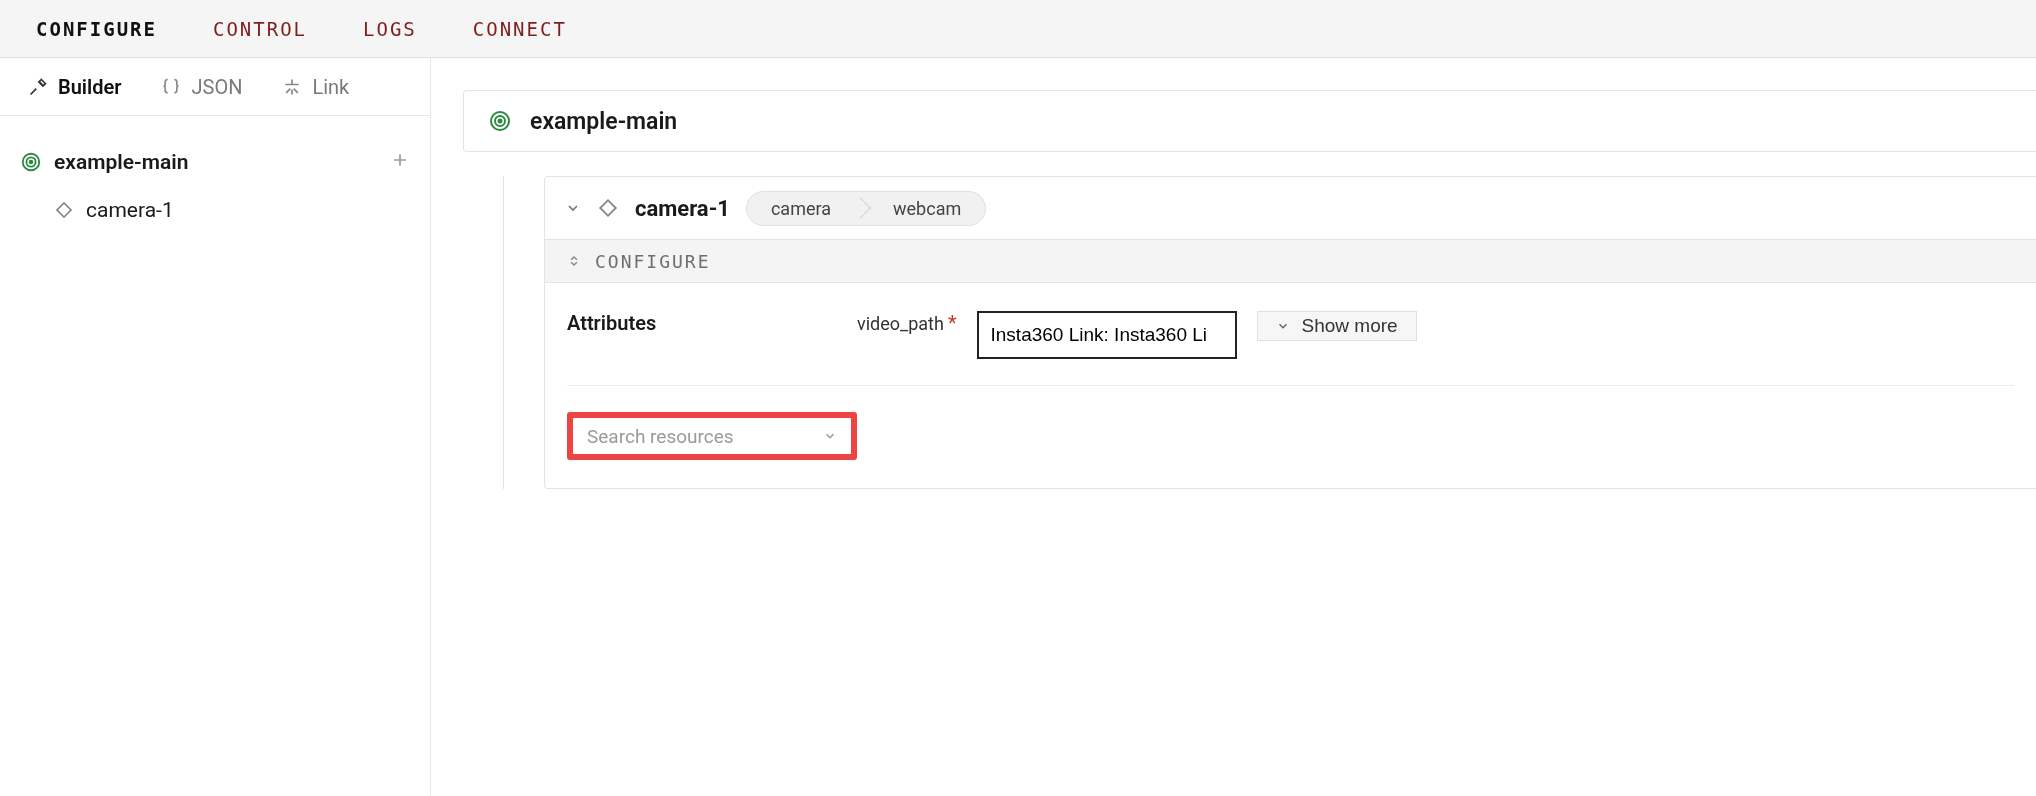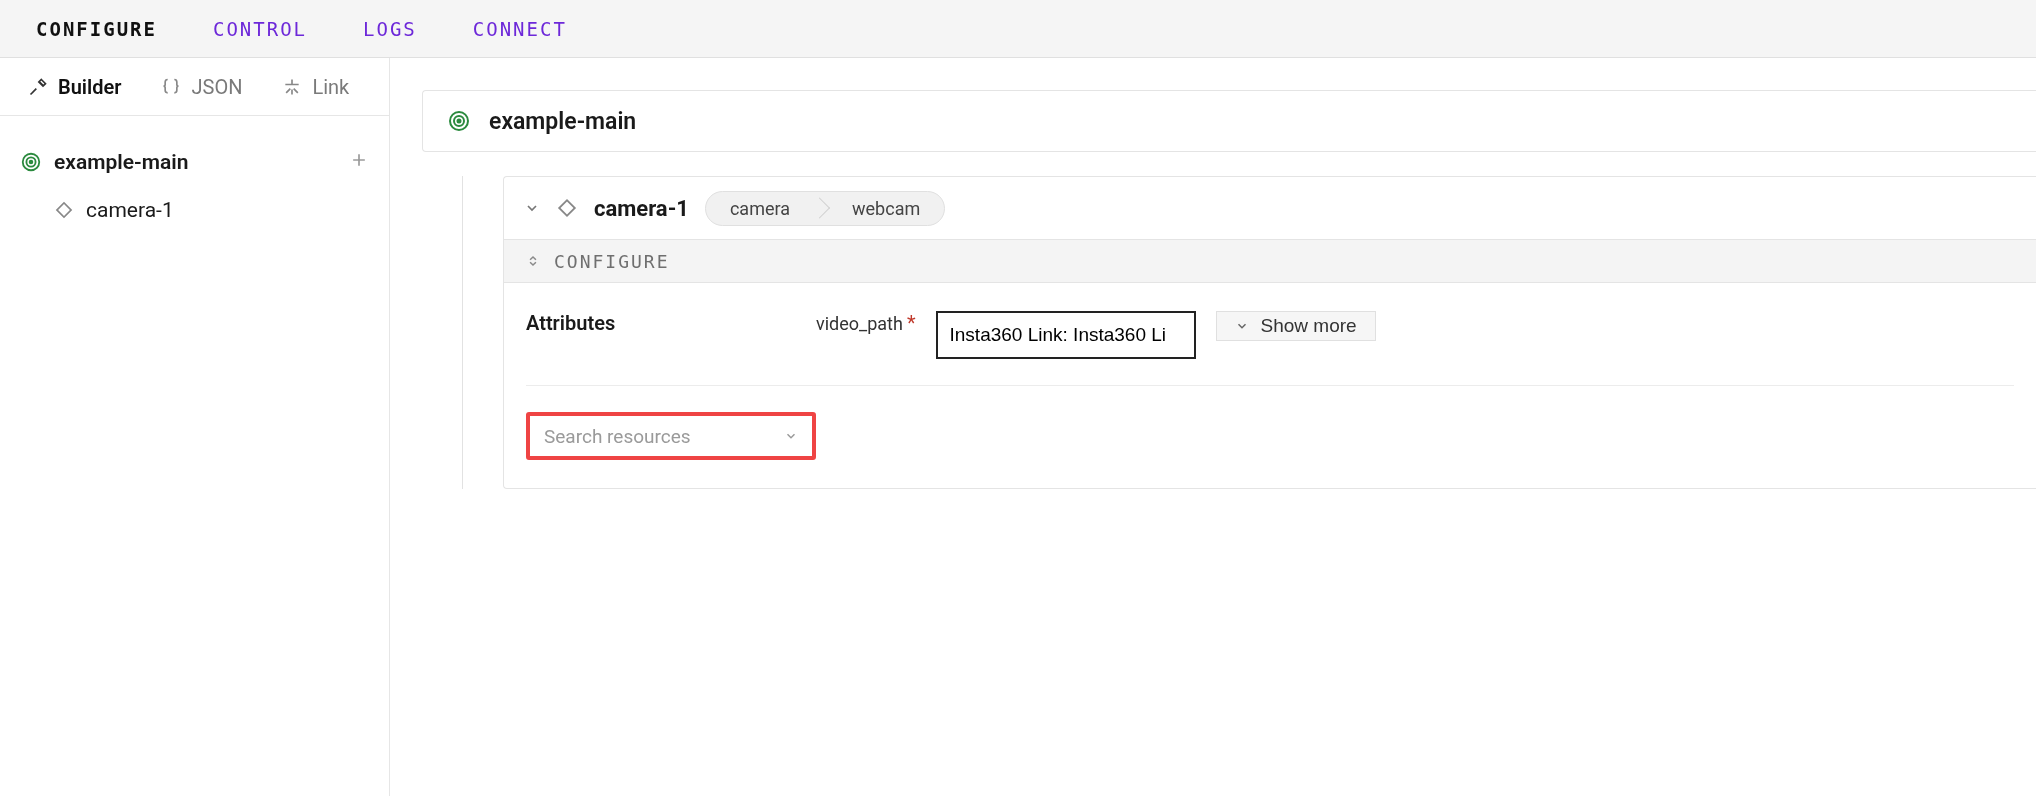--- a/index.html
+++ b/index.html
@@ -18,35 +18,35 @@
       align-items: center;
       height: 58px;
       background: #f5f5f5;
       border-bottom: 1px solid #e0e0e0;
       padding: 0 36px;
       gap: 56px;
       letter-spacing: 2px;
       font-size: 19px;
     }
     .top-tab {
-      color: #6d28d9;
+      color: #7f1d1d;
       cursor: pointer;
       font-family: "SF Mono", Menlo, Consolas, monospace;
     }
     .top-tab.active { color: #111; font-weight: 700; }
 
     
     .main {
       display: flex;
       height: calc(100% - 58px);
     }
 
     
     .sidebar {
-      width: 390px;
+      width: 431px;
       border-right: 1px solid #e6e6e6;
       display: flex;
       flex-direction: column;
     }
     .sidebar-tabs {
       display: flex;
       align-items: center;
       height: 58px;
       border-bottom: 1px solid #e6e6e6;
       padding: 0 28px;
@@ -188,21 +188,21 @@
       border: 1px solid #e0e0e0;
       background: #f6f6f6;
       cursor: pointer;
       font-size: 19px;
       color: #333;
     }
     .divider-row { grid-column: 1 / -1; border-top: 1px solid #ececec; height: 1px; }
     .select-box {
       width: 306px;
       height: 48px;
-      border: 4px solid #ef4444;
+      border: 6px solid #ef4444;
       display: flex;
       align-items: center;
       justify-content: space-between;
       padding: 0 14px;
       color: #9a9a9a;
       font-size: 19px;
       cursor: pointer;
       border-radius: 3px;
     }
   </style>

